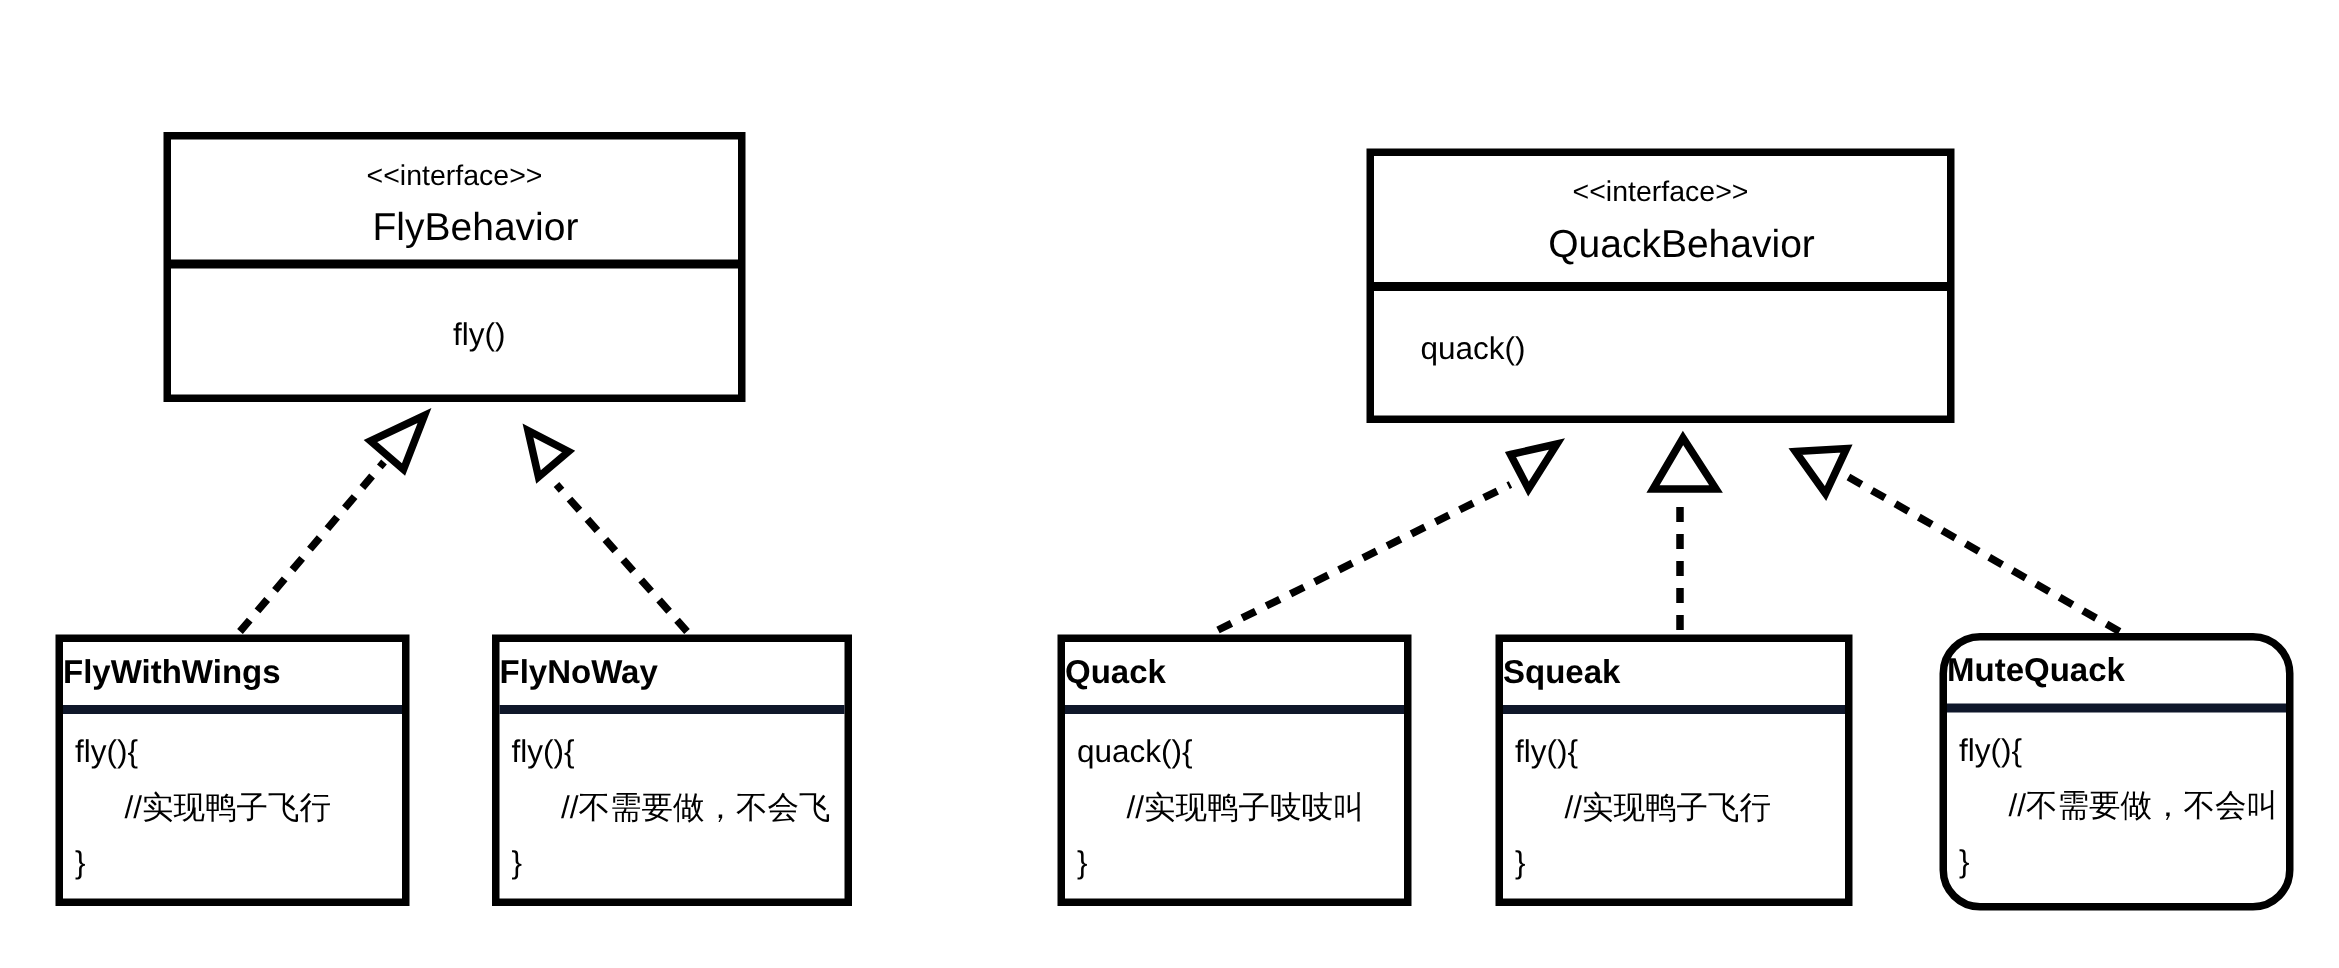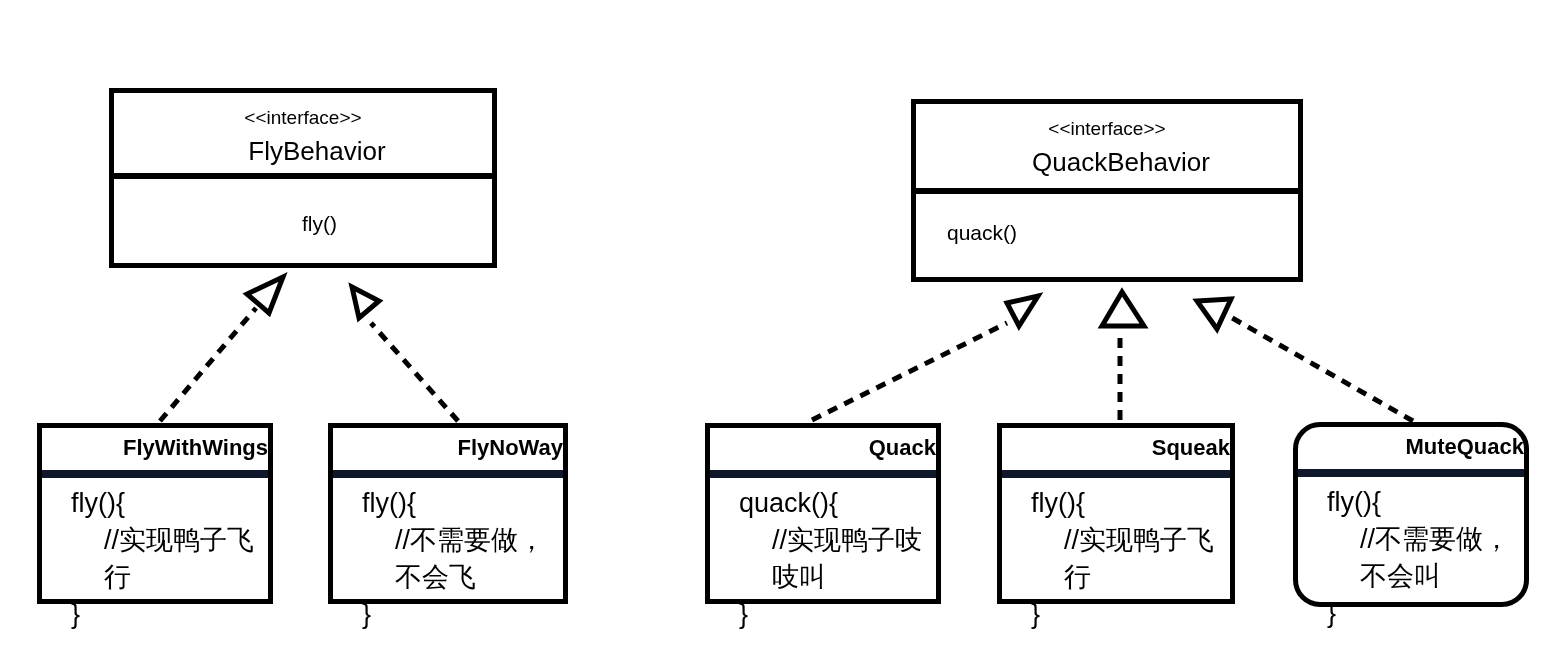--- a/index.html
+++ b/index.html
@@ -14,25 +14,25 @@
     position:absolute; background:#ffffff;
     border:5px solid #000; box-sizing:border-box;
   }
   
   .iface-head { border-bottom:6px solid #000; text-align:center; }
   .stereotype { font-size:19px; line-height:24px; font-weight:400; }
   .iface-name { font-size:26px; line-height:24px; font-weight:400; margin-top:9px;margin-left:28px; }
   .iface-body { font-size:21px; }
   
   .cls-head {
-    border-bottom:8px solid #0f172a; text-align:right;
+    border-bottom:6px solid #0f172a; text-align:left;
     font-size:22px; font-weight:700; line-height:26px;
     padding-top:7px; height:35px; box-sizing:content-box;
   }
-  .cls-body { font-size:27px; line-height:37px; padding:7px 0 0 29px; }
+  .cls-body { font-size:21px; line-height:37px; padding:7px 0 0 8px; }
   .cls-body .indent { padding-left:33px; }
 
   #box-flybehavior   { left:109px; top:88px;  width:388px; height:180px; }
   #box-flybehavior .iface-head { padding-top:13px; height:67px; box-sizing:content-box; }
   #box-flybehavior .iface-body { padding:33px 0 0 33px;text-align:center; }
 
   #box-quackbehavior { left:911px; top:99px;  width:392px; height:183px; }
   #box-quackbehavior .iface-head { padding-top:13px; height:71px; box-sizing:content-box; }
   #box-quackbehavior .iface-body { padding:27px 0 0 31px; }
 

